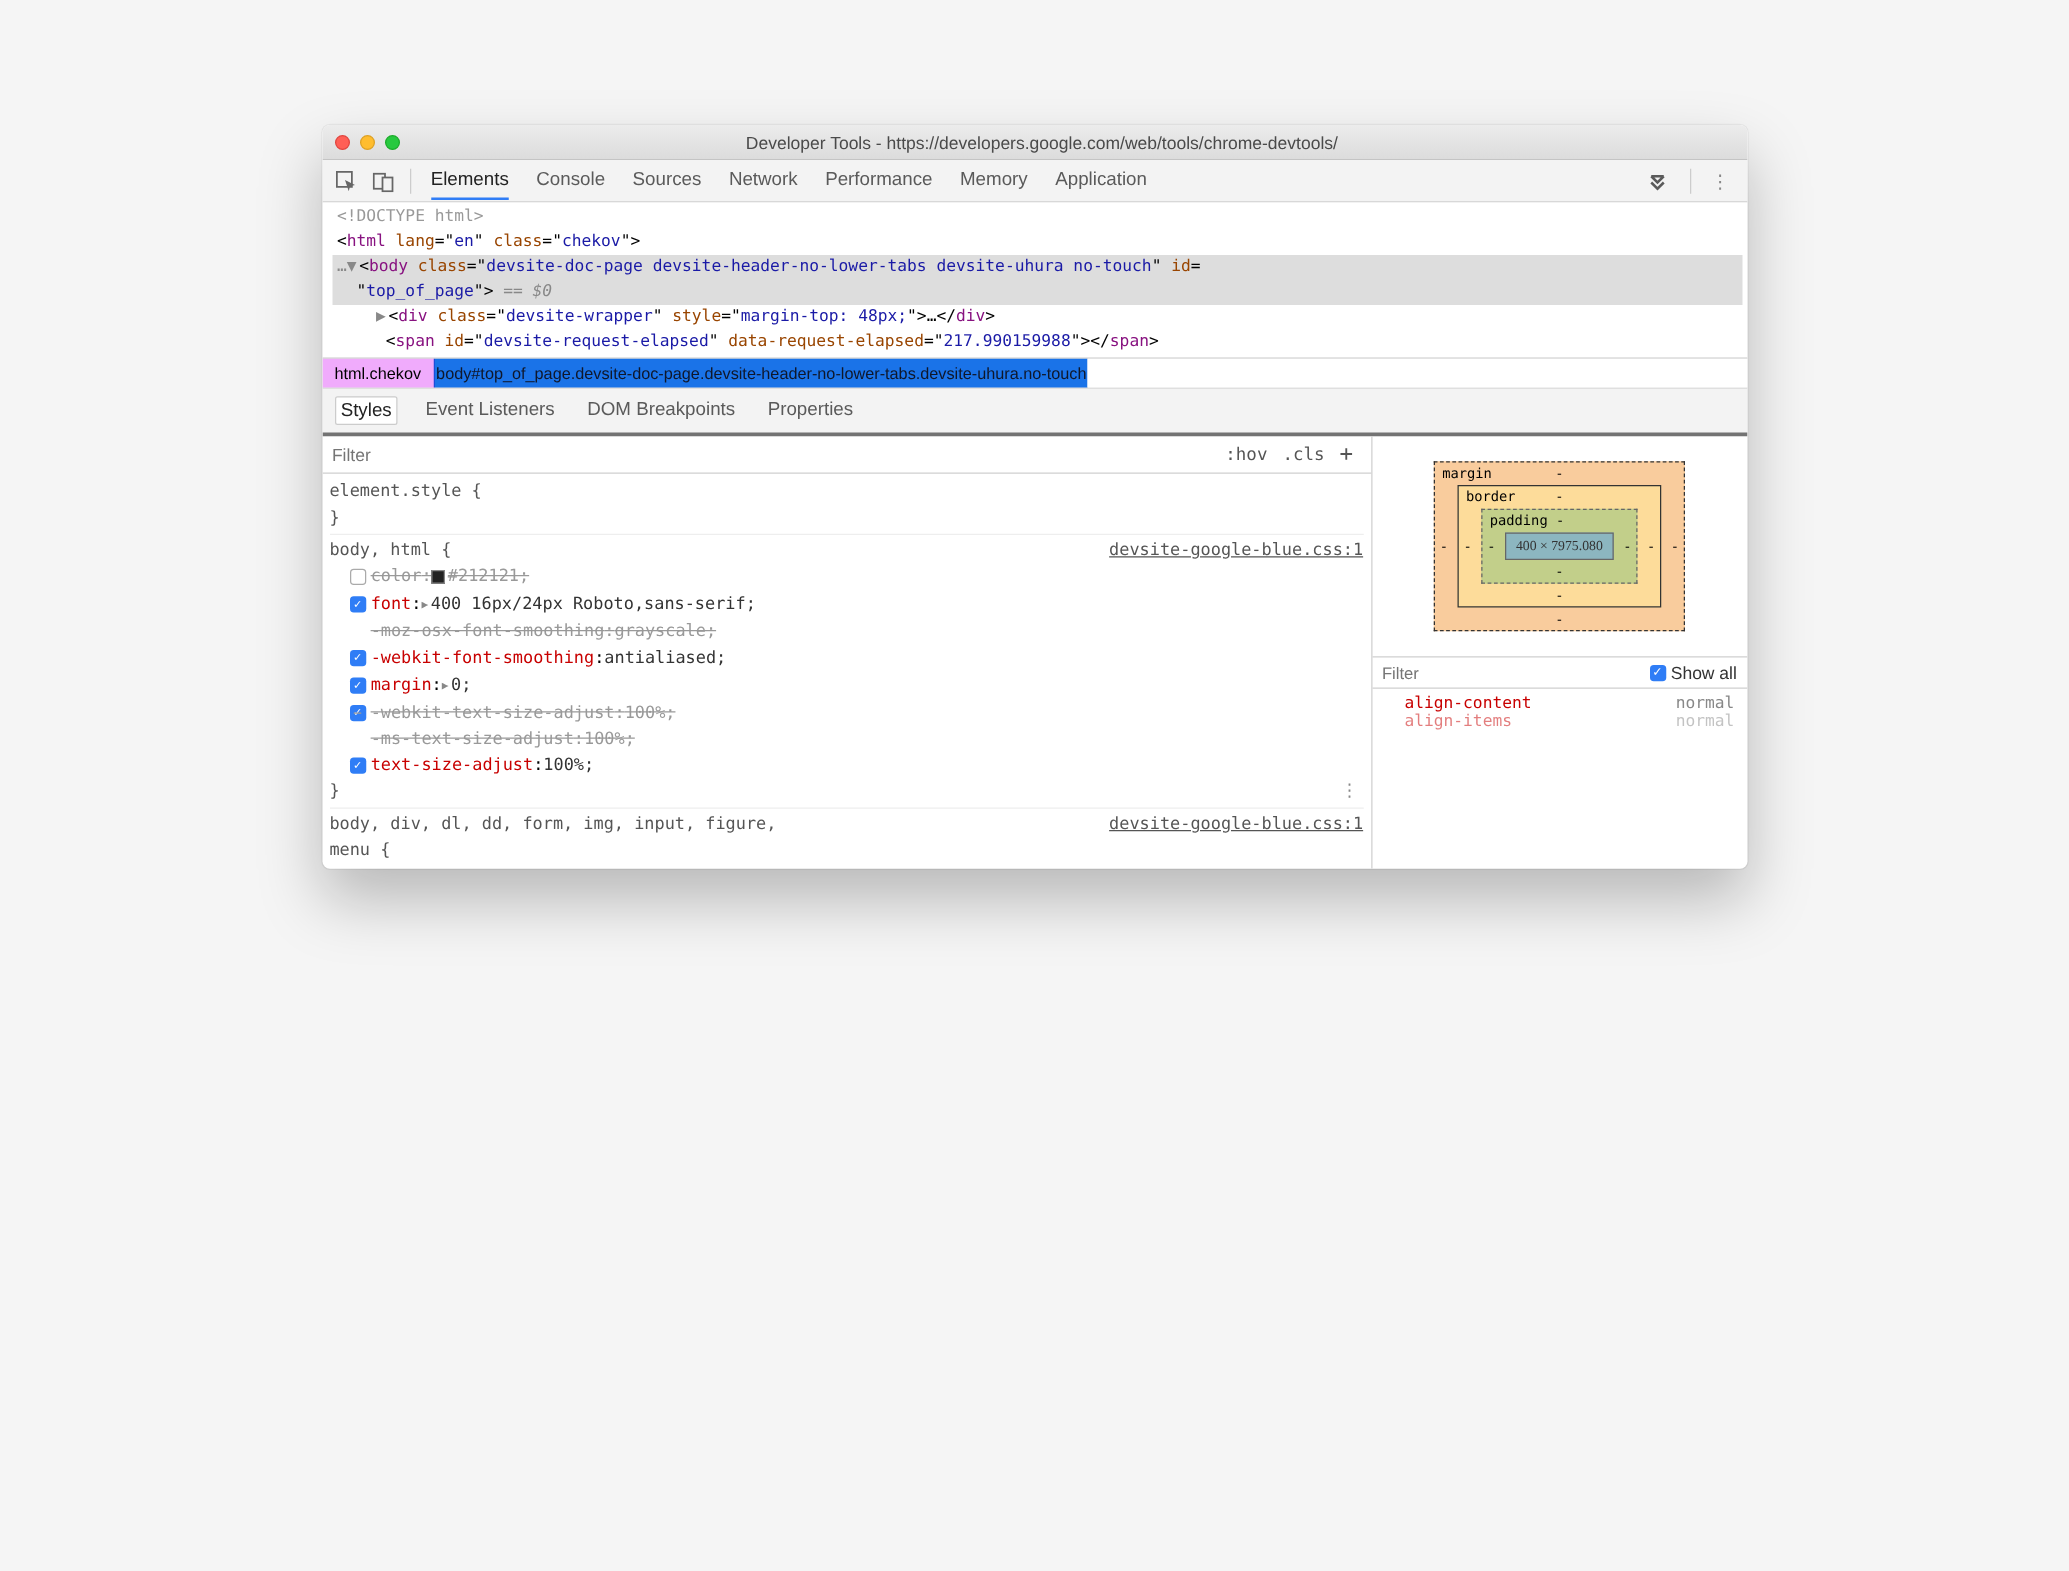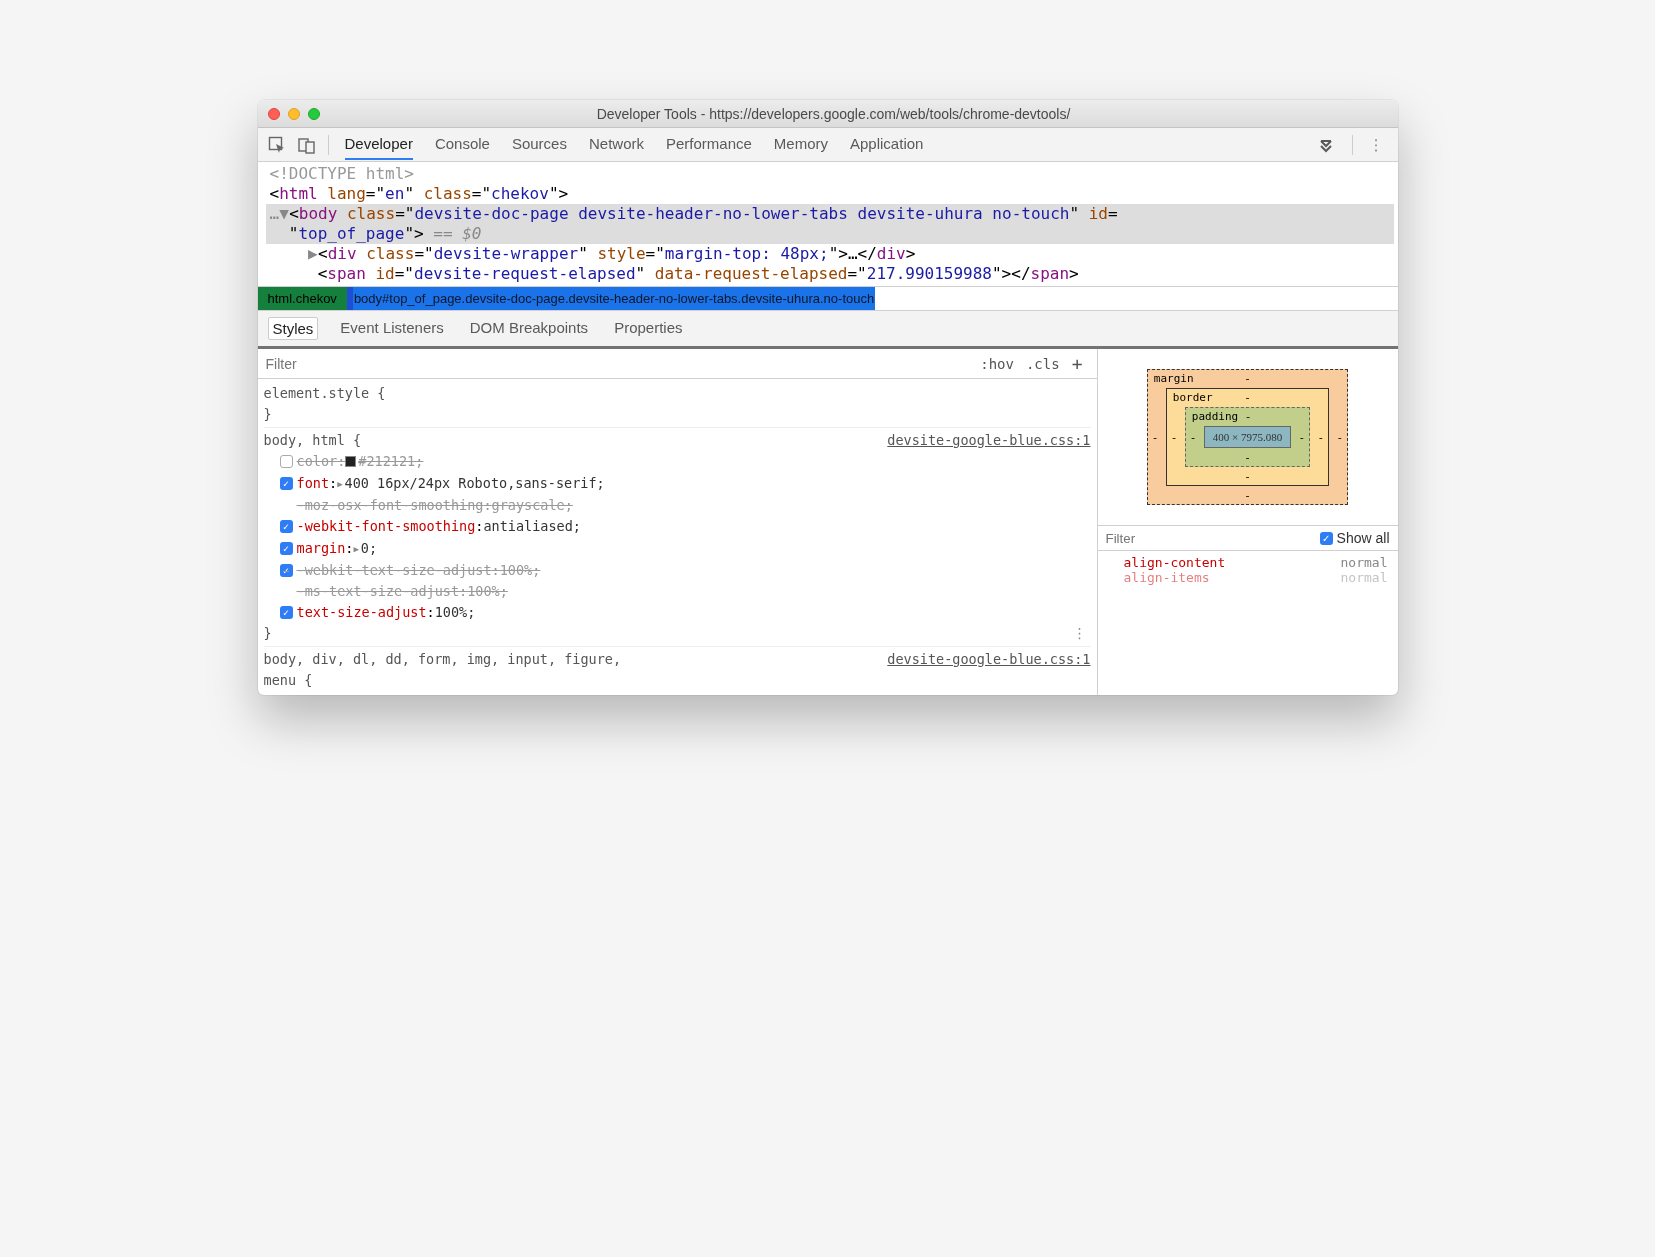--- a/index.html
+++ b/index.html
@@ -48,42 +48,42 @@
   .tb-icon { padding: 0 6px; display:flex; align-items:center; cursor:pointer; }
   .tb-sep { width: 1px; height: 20px; background: #ccc; margin: 0 6px; }
   .tabrow { display: flex; gap: 22px; padding-left: 10px; flex: 1; }
   .tab { cursor: pointer; padding: 6px 0; }
   .tab.active { color: #222; border-bottom: 2px solid #2f7df6; }
   .tb-more { padding: 0 12px; cursor: pointer; color: #5a5a5a; }
   .kebab { padding: 0 10px; cursor: pointer; color: #888; }
   
   .dom {
     font-family: Menlo, Consolas, monospace;
-    font-size: 16px;
+    font-size: 13px;
     line-height: 20px;
     padding: 2px 4px 2px 8px;
     background: #fff;
   }
   .dom .row { white-space: pre; padding: 0 4px; }
   .dom .tag { color: #881280; }
   .dom .attr { color: #994500; }
   .dom .val { color: #1a1aa6; }
   .dom .doctype { color: #999; }
   .dom .arrow { color: #888; display:inline-block; width:10px; }
   .dom .sel { background: #ddd; display: block; }
   .dom .dollar { color: #888; font-style: italic; }
   
   .crumb {
     display: flex;
     font-size: 13px;
     border-top: 1px solid #d0d0d0;
     border-bottom: 1px solid #d0d0d0;
     background: #f3f3f3;
   }
-  .crumb .c1 { padding: 4px 10px; background: #15803d; border-right: 6px solid #1d4ed8; }
+  .crumb .c1 { padding: 4px 10px; background: #f0abfc; border-right: 1px solid #1d4ed8; }
   .crumb .c2 { padding: 4px 1px; background: #1a73e8; color: #0f172a; }
   .crumb .rest { flex: 1; background: #fff; }
   
   .subtabs {
     display: flex;
     gap: 18px;
     padding: 6px 10px;
     font-size: 15px;
     color: #5a5a5a;
     border-bottom: 3px solid #737373;
@@ -181,21 +181,21 @@
         </svg>
     </div>
     <div class="tb-icon">
       <svg width="18" height="18" viewBox="0 0 18 18">
           <rect x="1" y="3" width="9" height="12" fill="none" stroke="#666" stroke-width="1.4"></rect>
           <rect x="8" y="6" width="8" height="11" fill="#f3f3f3" stroke="#666" stroke-width="1.4"></rect>
         </svg>
     </div>
     <div class="tb-sep"></div>
     <div class="tabrow">
-      <div class="tab active">Developer</div>
+      <div class="tab active">Elements</div>
       <div class="tab">Console</div>
       <div class="tab">Sources</div>
       <div class="tab">Network</div>
       <div class="tab">Performance</div>
       <div class="tab">Memory</div>
       <div class="tab">Application</div>
     </div>
     <div class="tb-more">
       <svg width="16" height="16" viewBox="0 0 16 16">
           <path d="M3 4 L13 4 M3 4 L8 9 L13 4 M3 9 L8 14 L13 9" fill="none" stroke="#5a5a5a" stroke-width="2"></path>

